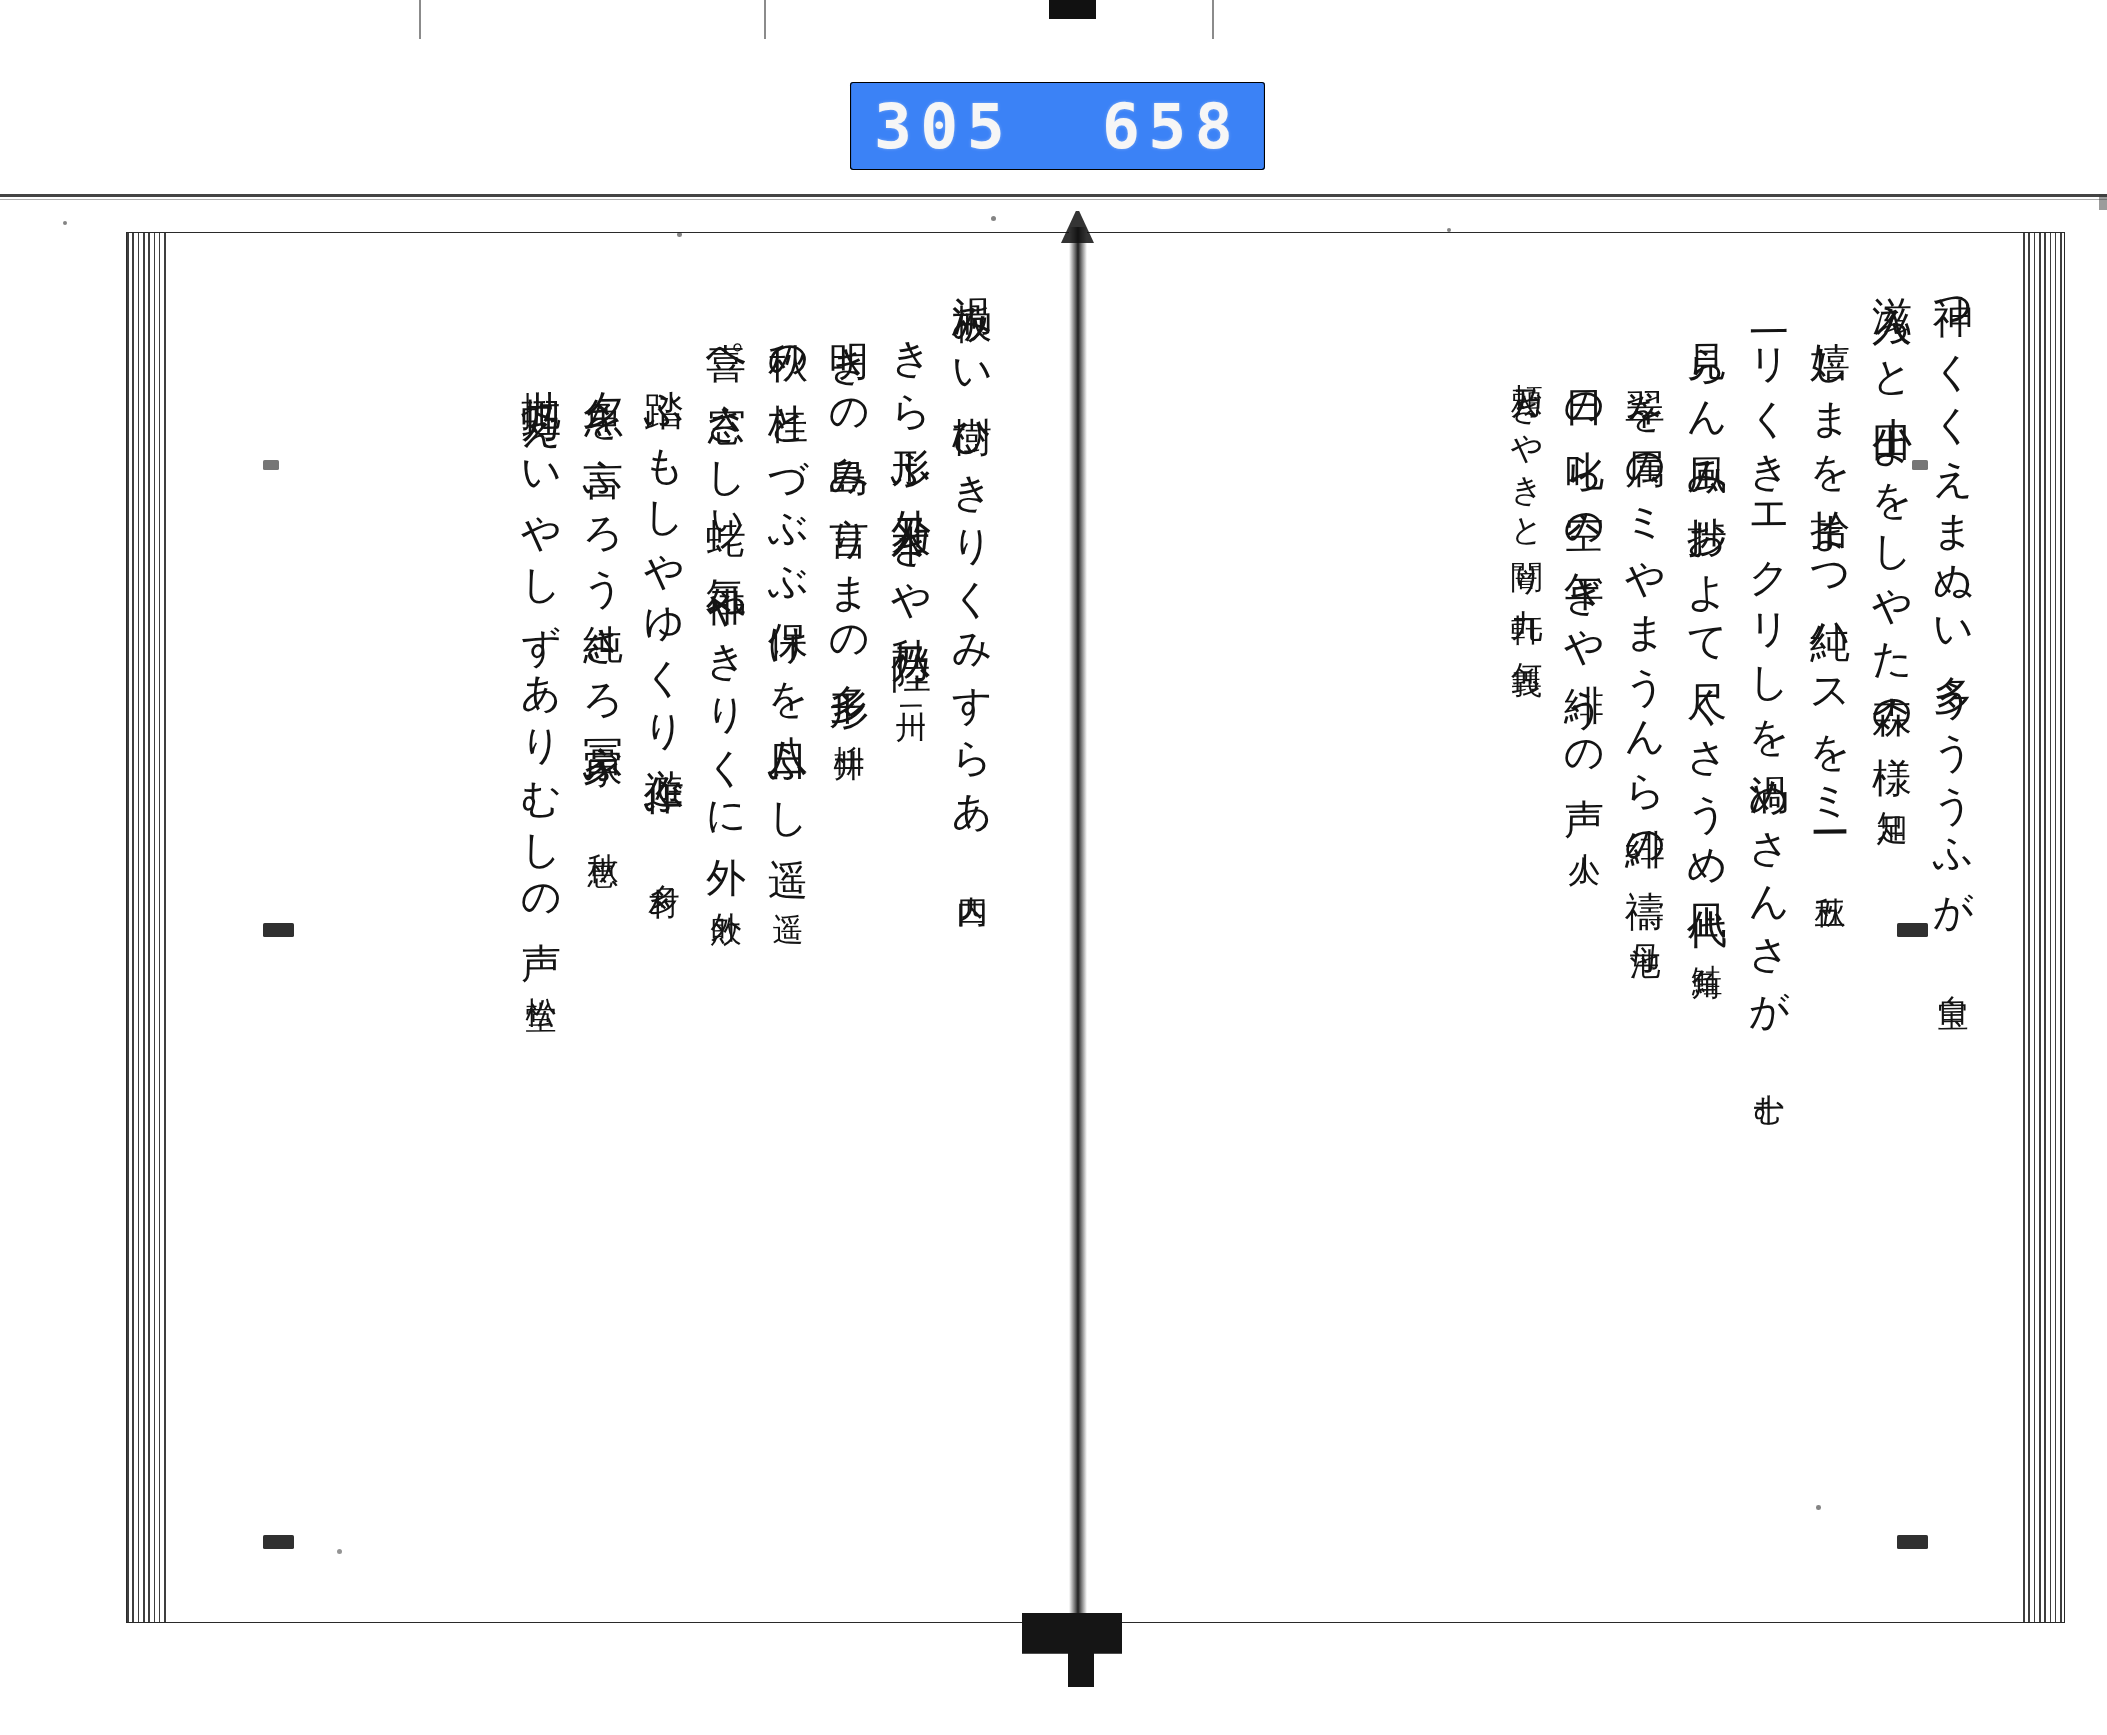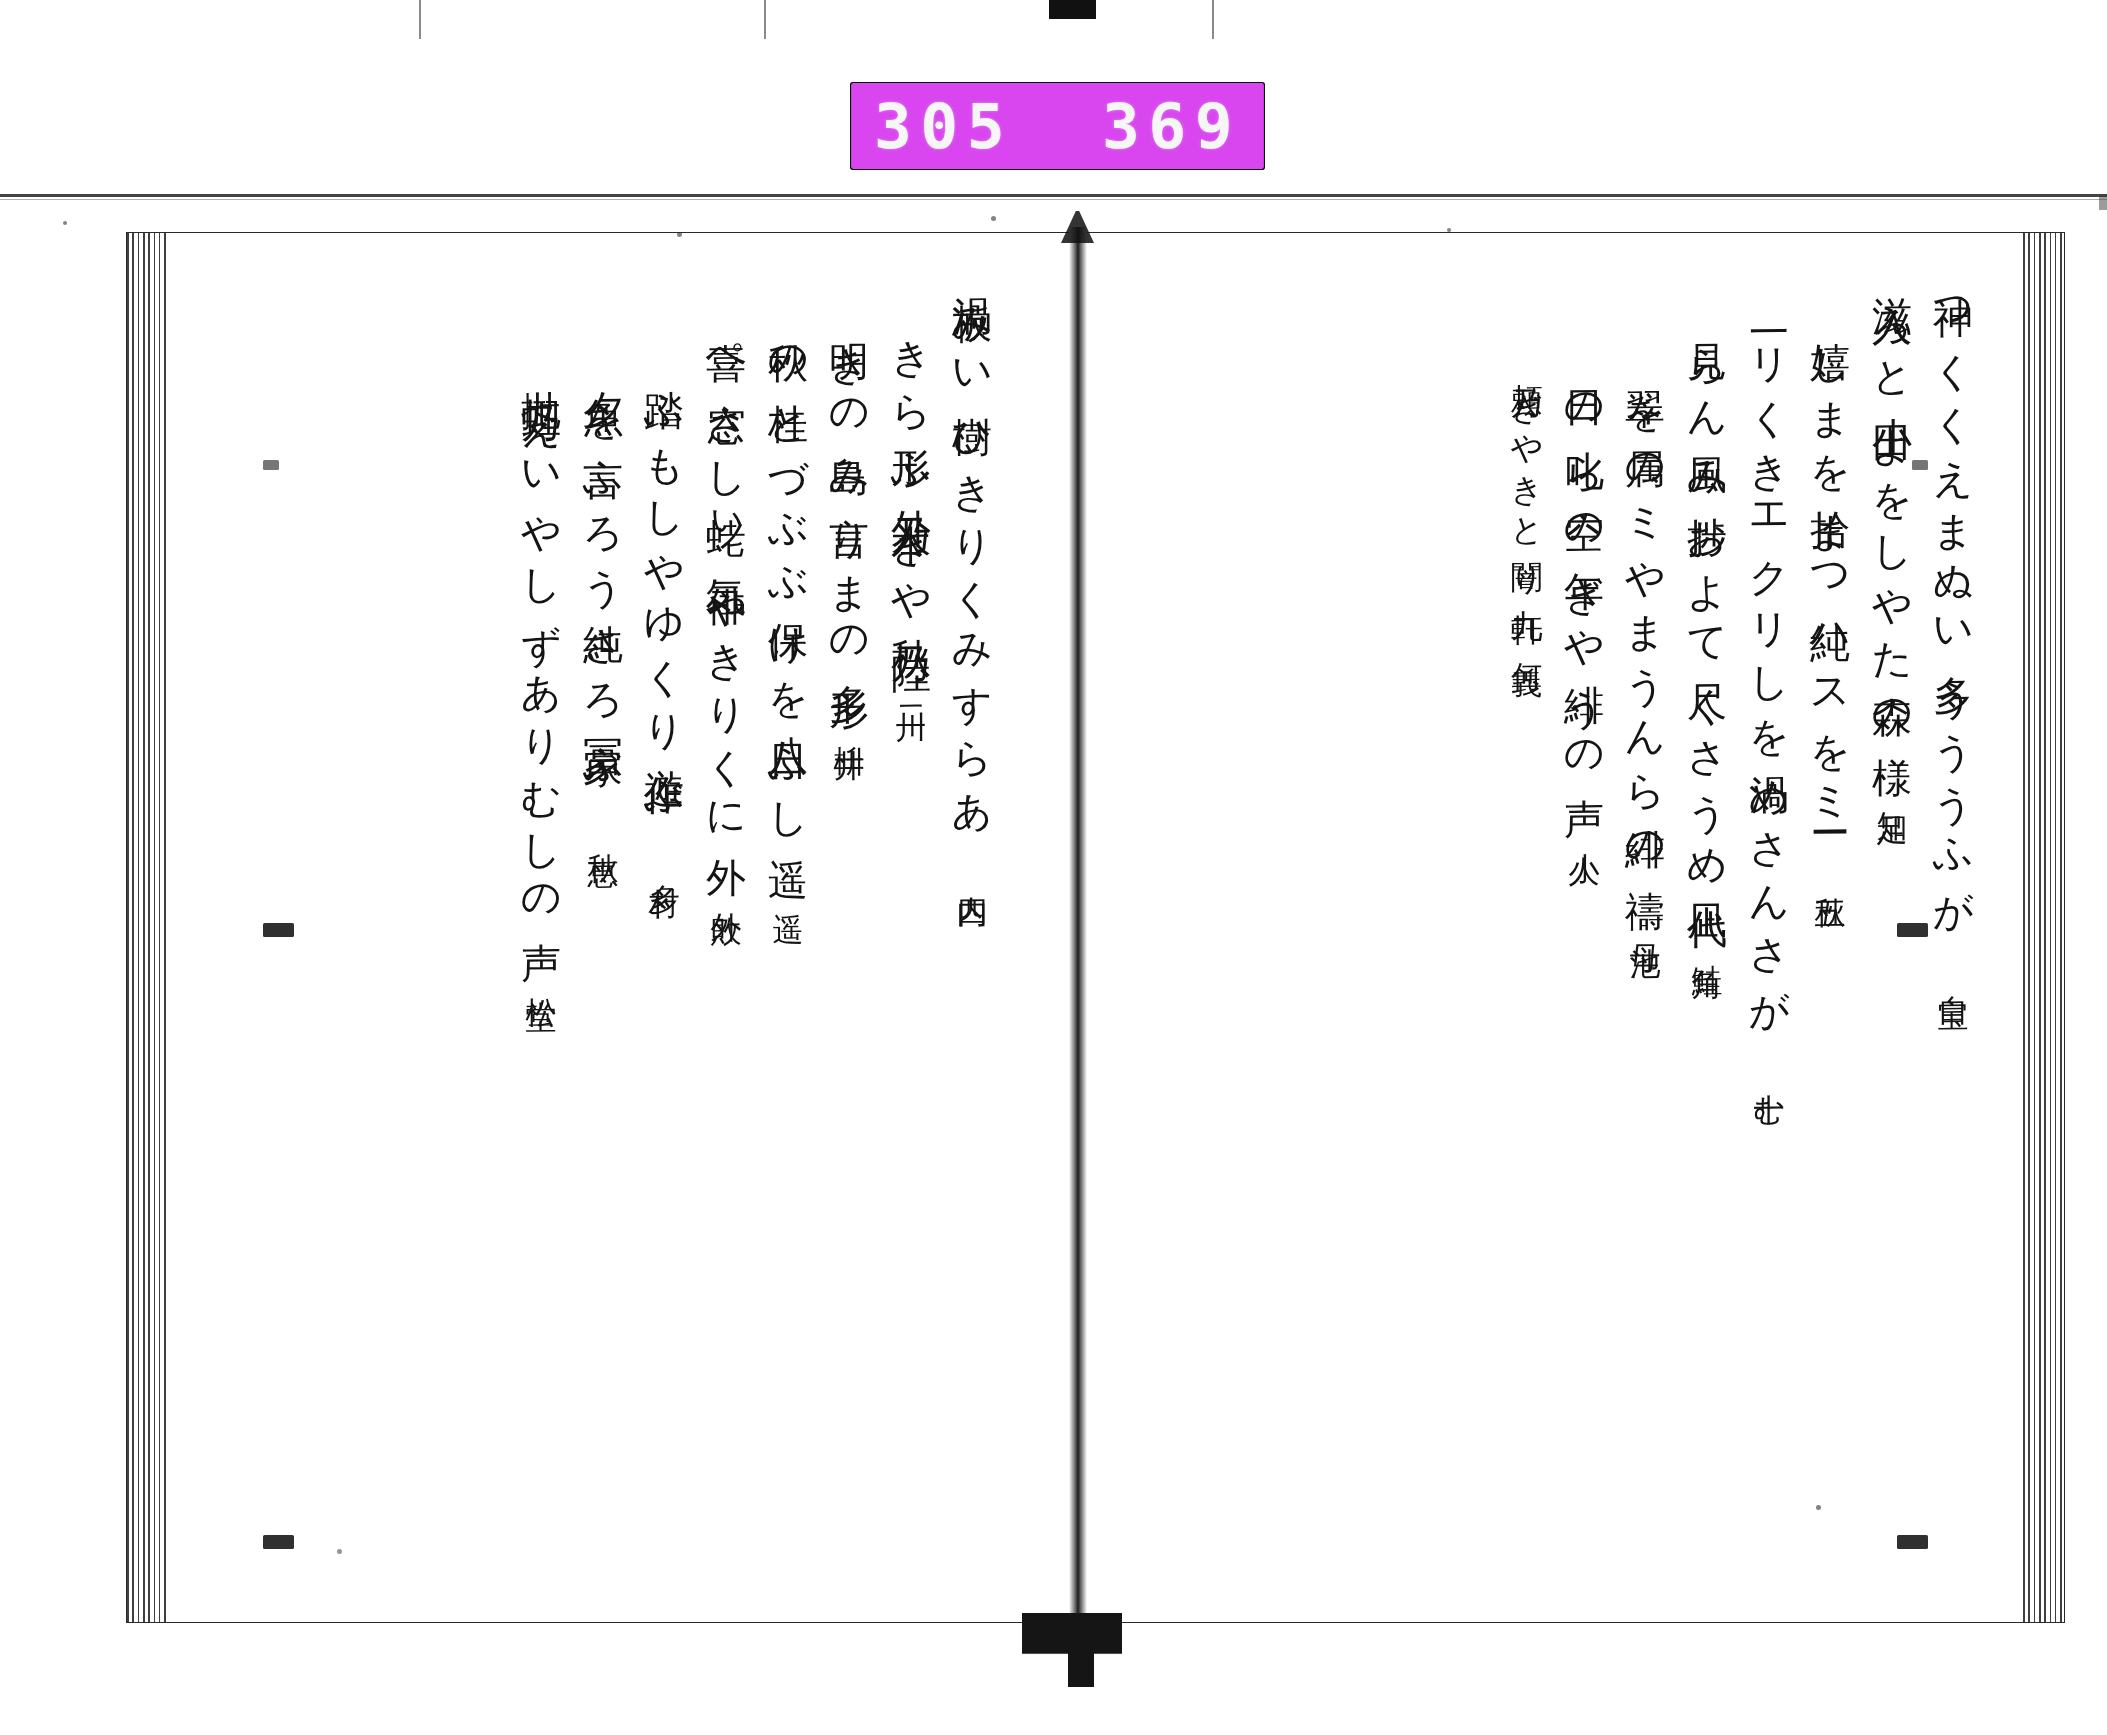--- a/index.html
+++ b/index.html
@@ -30,21 +30,21 @@
   .film-black-block{
     position:absolute;left:1049px;top:0;width:47px;height:19px;background:#111;
   }
   .film-edge-right{
     position:absolute;right:0;top:194px;width:9.5px;height:16px;background:#3a3a3a;opacity:.5;
   }
 
   
   .counter{
     position:absolute;left:850px;top:82px;width:415px;height:88px;
-    background:#d946ef;
+    background:#3b82f6;
     border-radius:3.2px;
     box-shadow:0 0 0 1.1px #000 inset;
   }
   .counter .digits{
     position:absolute;inset:0;
     display:flex;align-items:center;justify-content:space-between;
     padding:0 24px;
     box-sizing:border-box;
     font-family:"DejaVu Sans Mono", monospace;
     font-weight:700;
@@ -149,21 +149,21 @@
   <div class="film-top-line"></div>
   <div class="film-top-line second"></div>
   <div class="film-top-tick a"></div>
   <div class="film-top-tick b"></div>
   <div class="film-top-tick c"></div>
   <div class="film-edge-right"></div>
 
   <div class="counter">
     <div class="digits">
       <span>305</span>
-      <span>369</span>
+      <span>658</span>
     </div>
   </div>
 
   <div class="book">
 
     <div class="page left">
       <div class="edge-stack"></div>
       <div class="stitch s0"></div>
       <div class="stitch s1"></div>
       <div class="stitch s2"></div>

